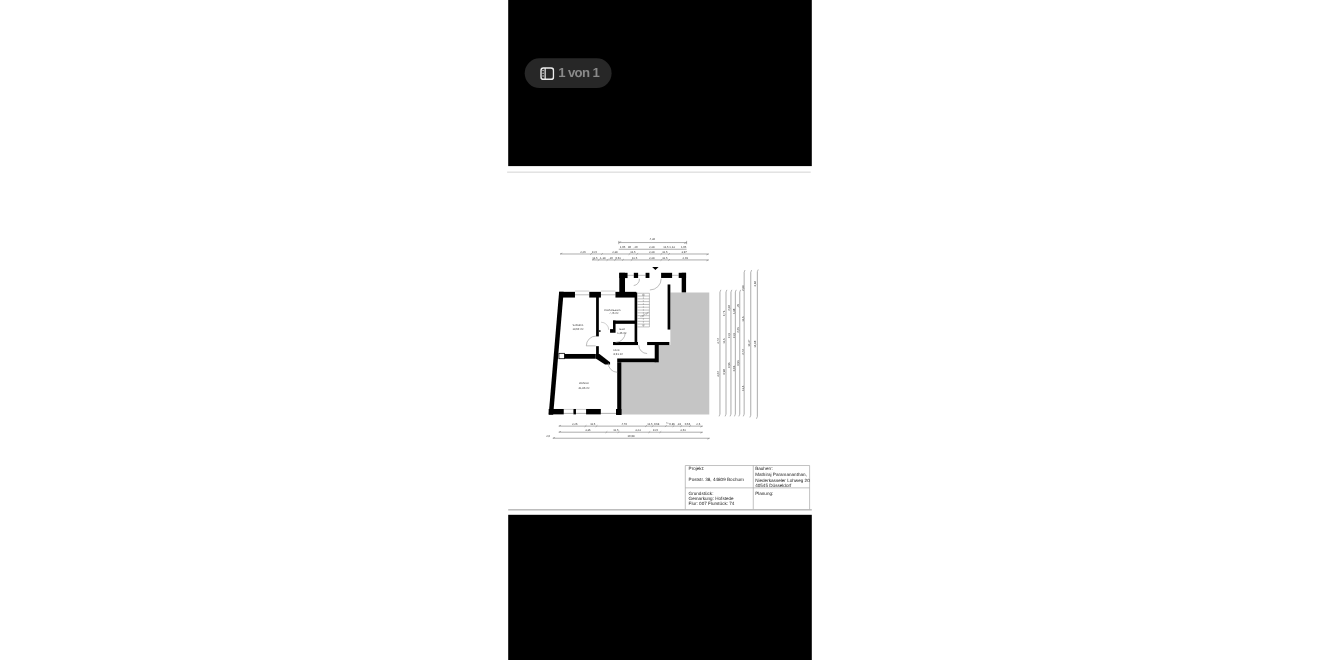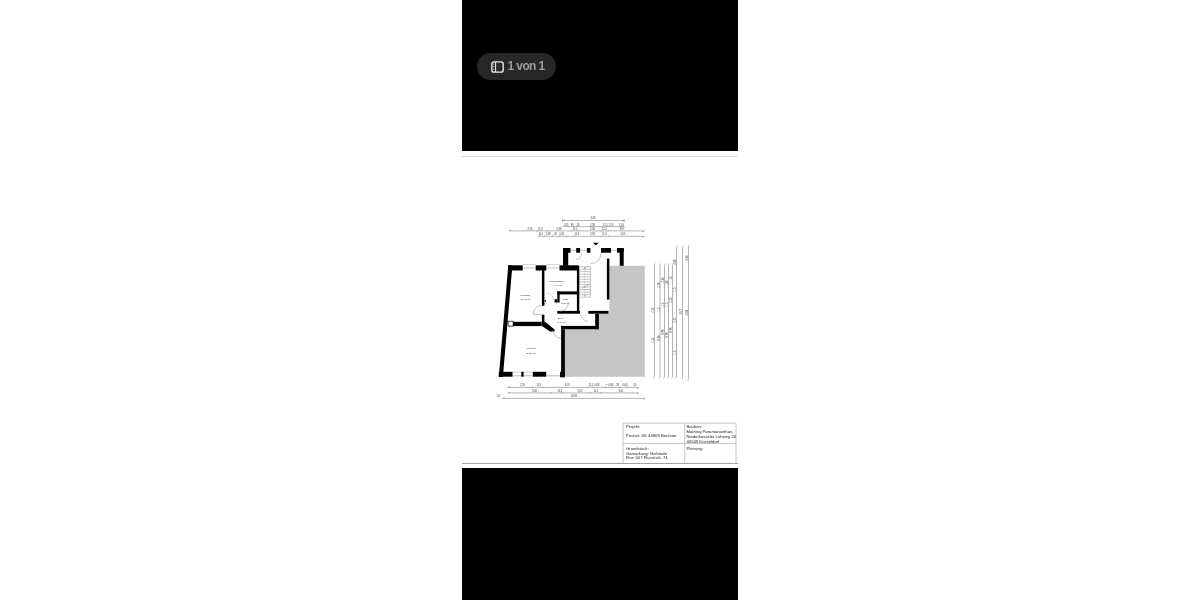--- a/index.html
+++ b/index.html
@@ -15,21 +15,21 @@
 <div class="abs" style="left:477px;top:53px;width:79px;height:27px;border-radius:13.5px;background:#272727;display:flex;align-items:center;justify-content:flex-start;filter:grayscale(1);">
 
   <svg class="abs" style="left:13.5px;top:7.5px;" width="13" height="12" viewBox="0 0 13 12">
     <rect x="0.8" y="0.9" width="11.4" height="10.2" rx="2.2" fill="none" stroke="#ececec" stroke-width="1.35"></rect>
     <line x1="4.6" y1="0.9" x2="4.6" y2="11.1" stroke="#ececec" stroke-width="1.1"></line>
     <circle cx="2.7" cy="3.1" r="0.62" fill="#ececec"></circle>
     <circle cx="2.7" cy="5.6" r="0.62" fill="#ececec"></circle>
     <circle cx="2.7" cy="8.1" r="0.62" fill="#ececec"></circle>
   </svg>
 
-  <div style="position:absolute;left:30.5px;top:0;height:27px;line-height:27px;color:#22c55e;font-size:12px;font-weight:700;letter-spacing:-0.6px;">1 von 1</div>
+  <div style="position:absolute;left:30.5px;top:0;height:27px;line-height:27px;color:#f97316;font-size:12px;font-weight:700;letter-spacing:-0.6px;">1 von 1</div>
 </div>
 
 <div class="abs" style="left:461px;top:155.6px;width:276px;height:1px;background:#d7d7d7;"></div>
 
 <svg class="abs" style="left:462px;top:150px;filter:grayscale(1);" width="276" height="318" viewBox="462 150 276 318" fill="none">
 
   <polygon points="609.4,265.8 644.8,265.8 644.8,376.8 564.9,376.8 564.9,329.4 598.9,329.4 598.9,313.6 609.4,313.6" fill="#c5c5c5"></polygon>
 
   <g stroke="#757575" stroke-width="0.55" font-size="2.55" fill="#333" font-family="Liberation Sans">
 

